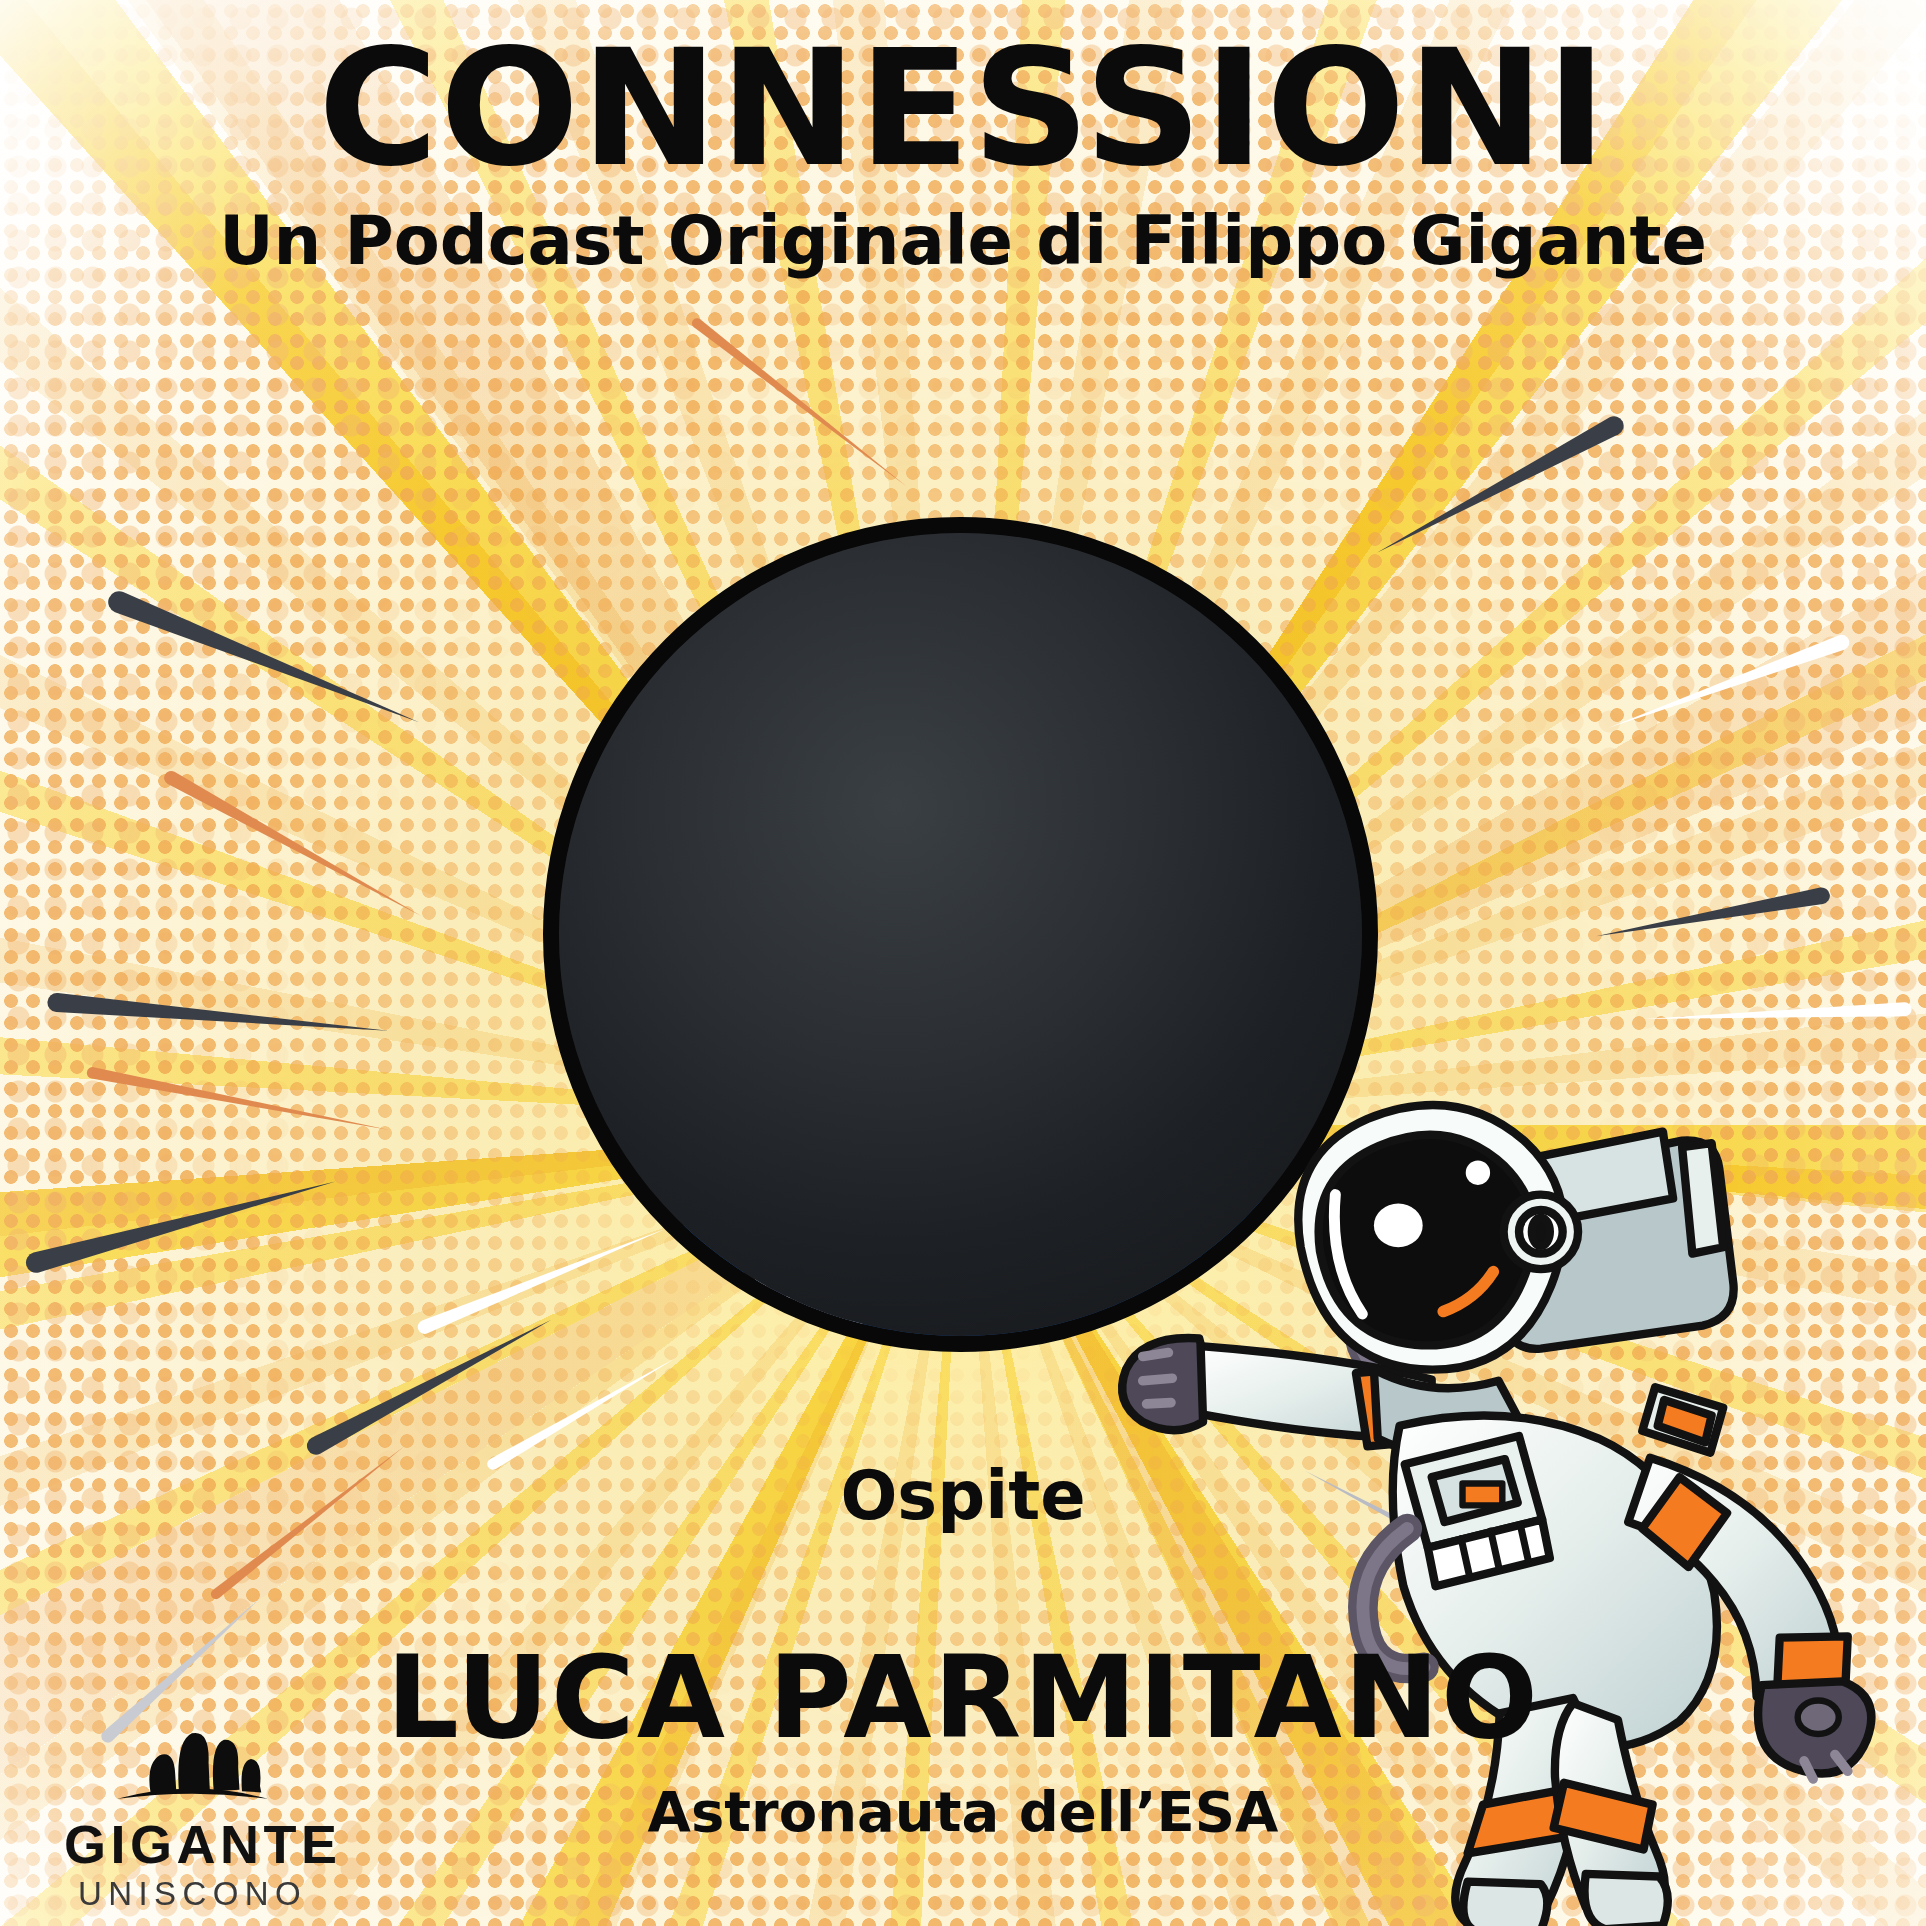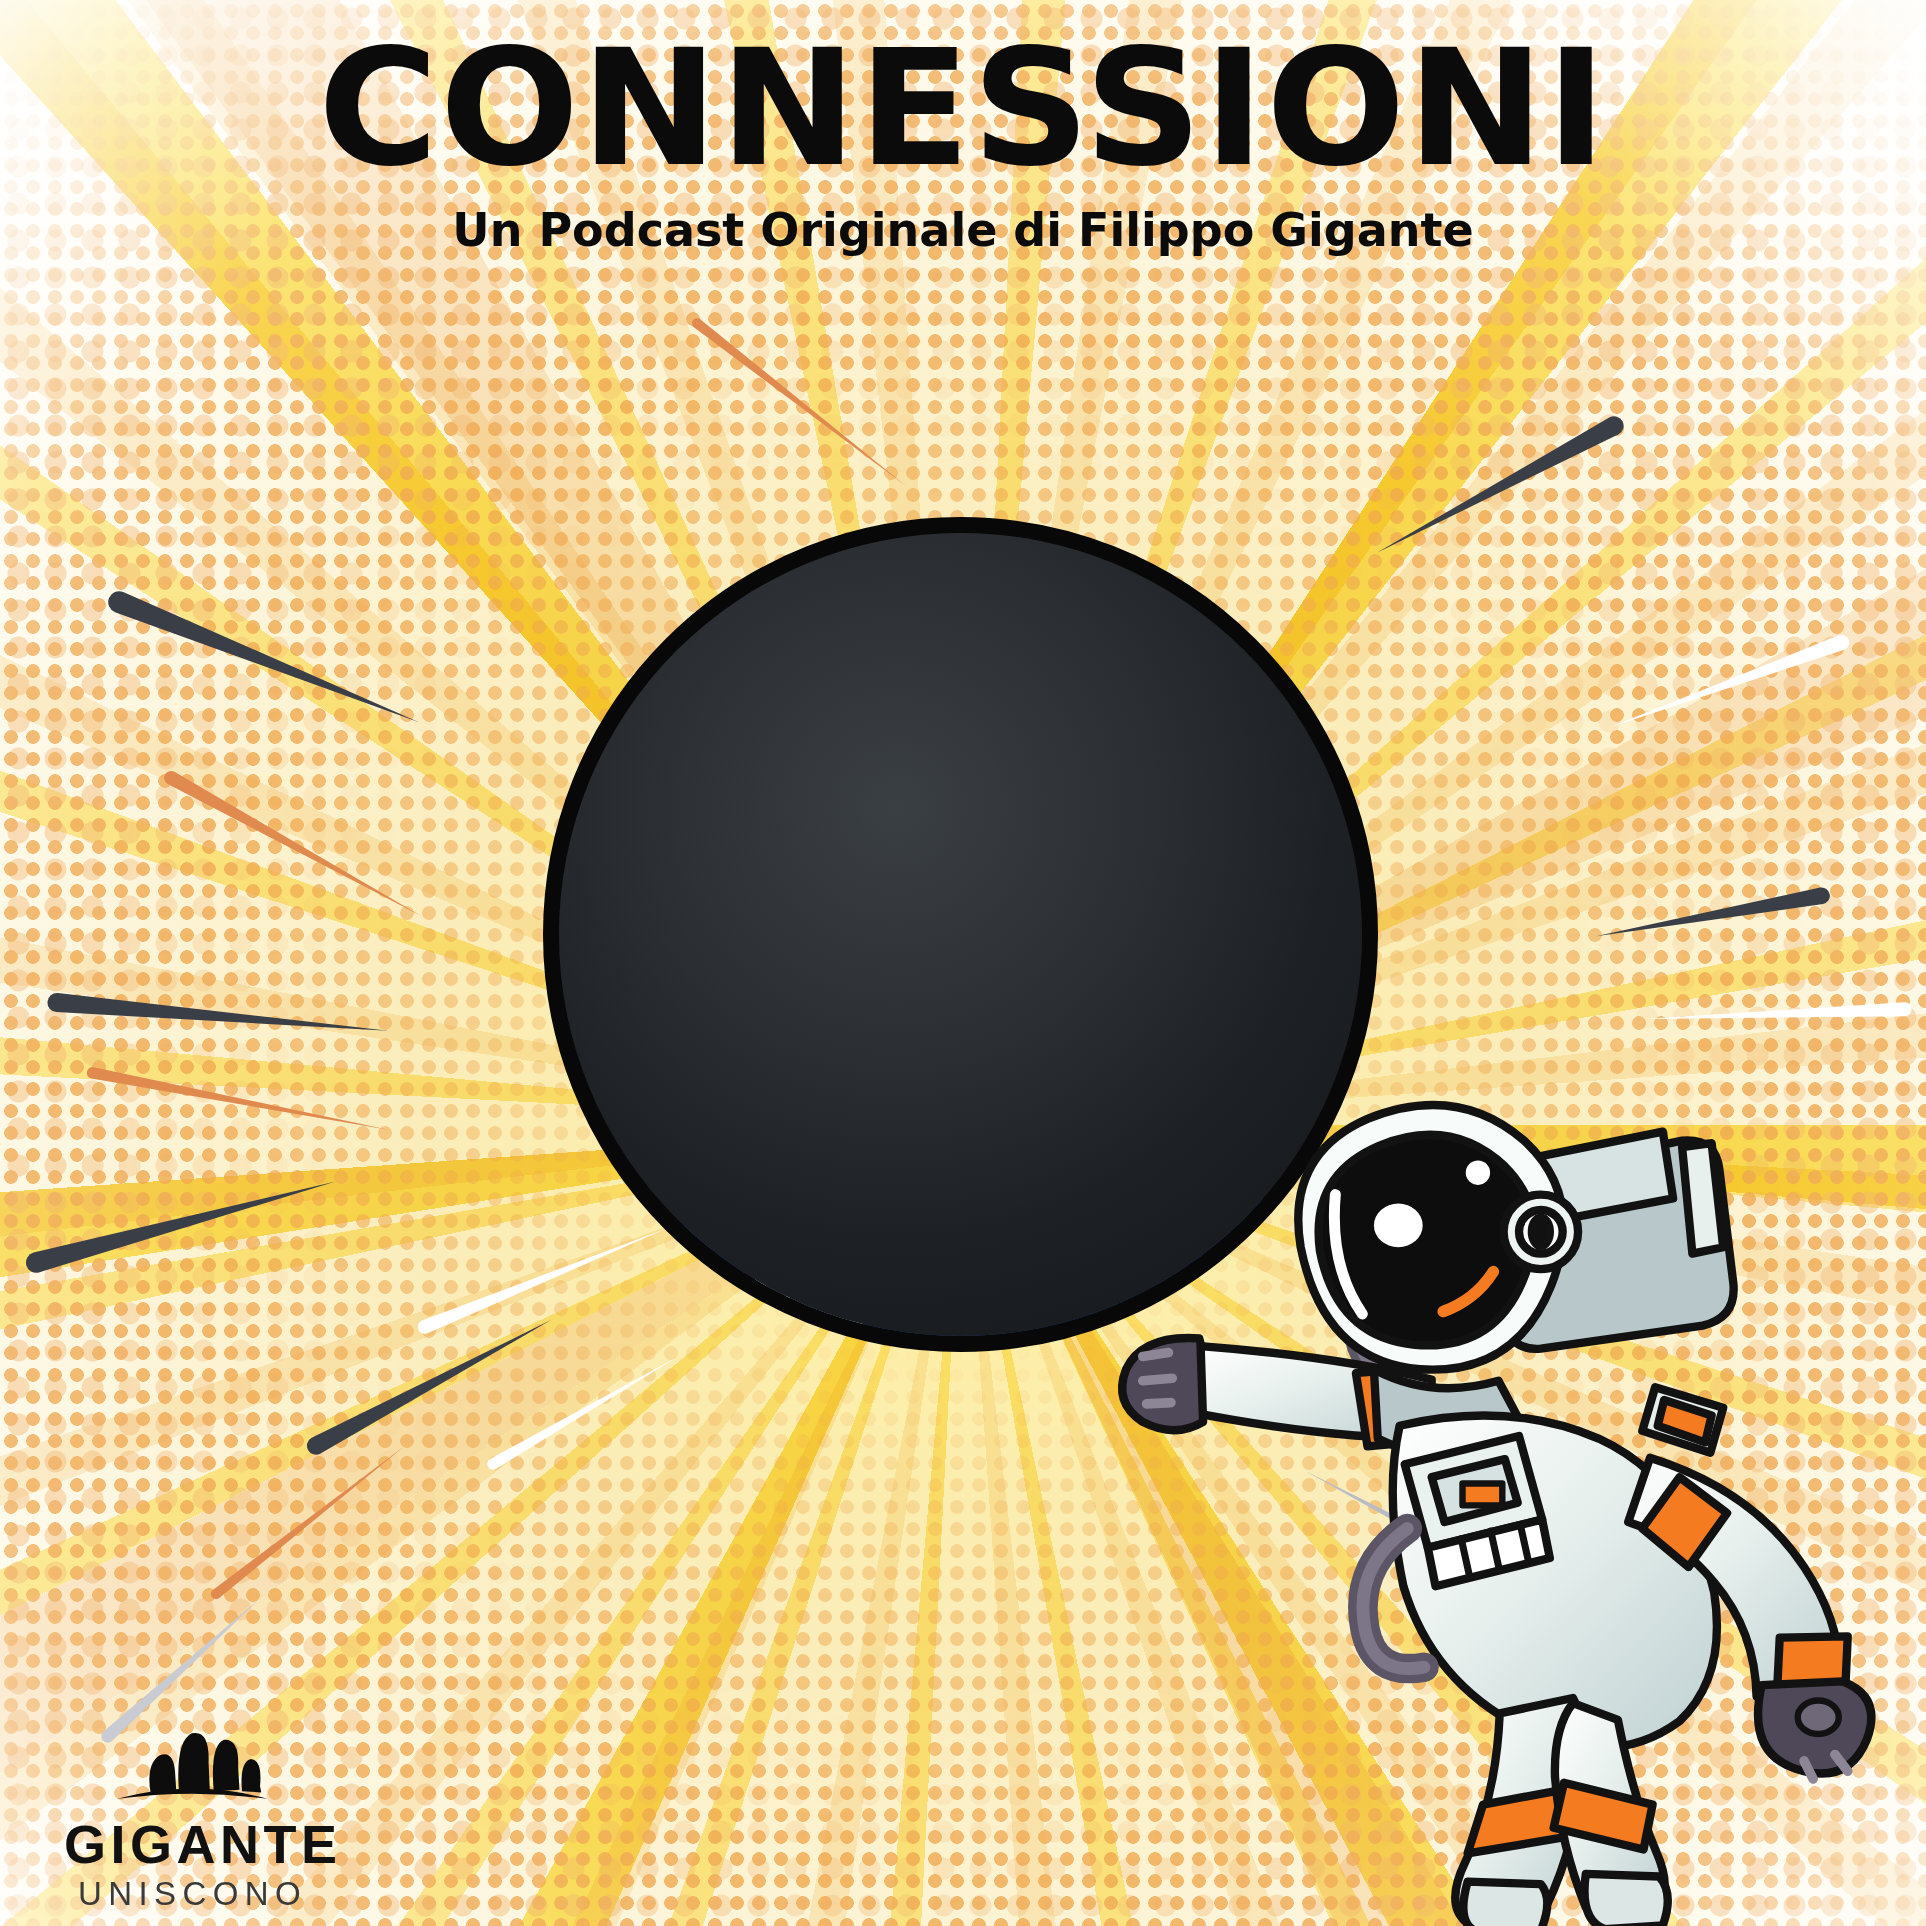--- a/index.html
+++ b/index.html
@@ -123,21 +123,21 @@
     font-weight:700;
     font-size:81px;
     line-height:1.05;
     letter-spacing:0.6px;
     color:#0B0B0B;
     margin:15.4px 0 0 0;
   }
   .byline{
     font-family:"DejaVu Sans", sans-serif;
     font-weight:700;
-    font-size:46px;
+    font-size:67px;
     line-height:1.05;
     letter-spacing:0px;
     color:#0B0B0B;
     margin:19px 0 0 0;
   }
 
   
   .portrait-wrap{
     position:absolute;
     left:543px;top:517px;
@@ -383,20 +383,25 @@
           <circle cx="56" cy="182" r="4" fill="#fff"></circle>
             <circle cx="150" cy="196" r="3.5" fill="#fff"></circle>
           <circle cx="186" cy="150" r="3" fill="#fff"></circle>
           <text x="52" y="54" font-family="Liberation Sans, sans-serif" font-size="27" font-weight="700" fill="#ffffff" transform="rotate(-32 52 54)">beyond</text>
         </g>
         <text x="310" y="1296" font-family="Liberation Sans, sans-serif" font-size="38" fill="#CFD8E6">Luca Parmitano</text>
       </g>
     </svg>
   </div>
 
+  <div class="guest-block">
+    <p class="guest-label">Ospite</p>
+    <p class="guest-name">LUCA PARMITANO</p>
+    <p class="guest-role">Astronauta dell’ESA</p>
+  </div>
 
   <div class="astronaut">
     <svg viewBox="0 0 1090 1330">
       <defs>
         <linearGradient id="suitG" x1="0" y1="0" x2="1" y2="1">
           <stop offset="0" stop-color="#FFFFFF"></stop>
           <stop offset="0.45" stop-color="#E6EFEC"></stop>
           <stop offset="1" stop-color="#BFD0D2"></stop>
         </linearGradient>
       </defs>

